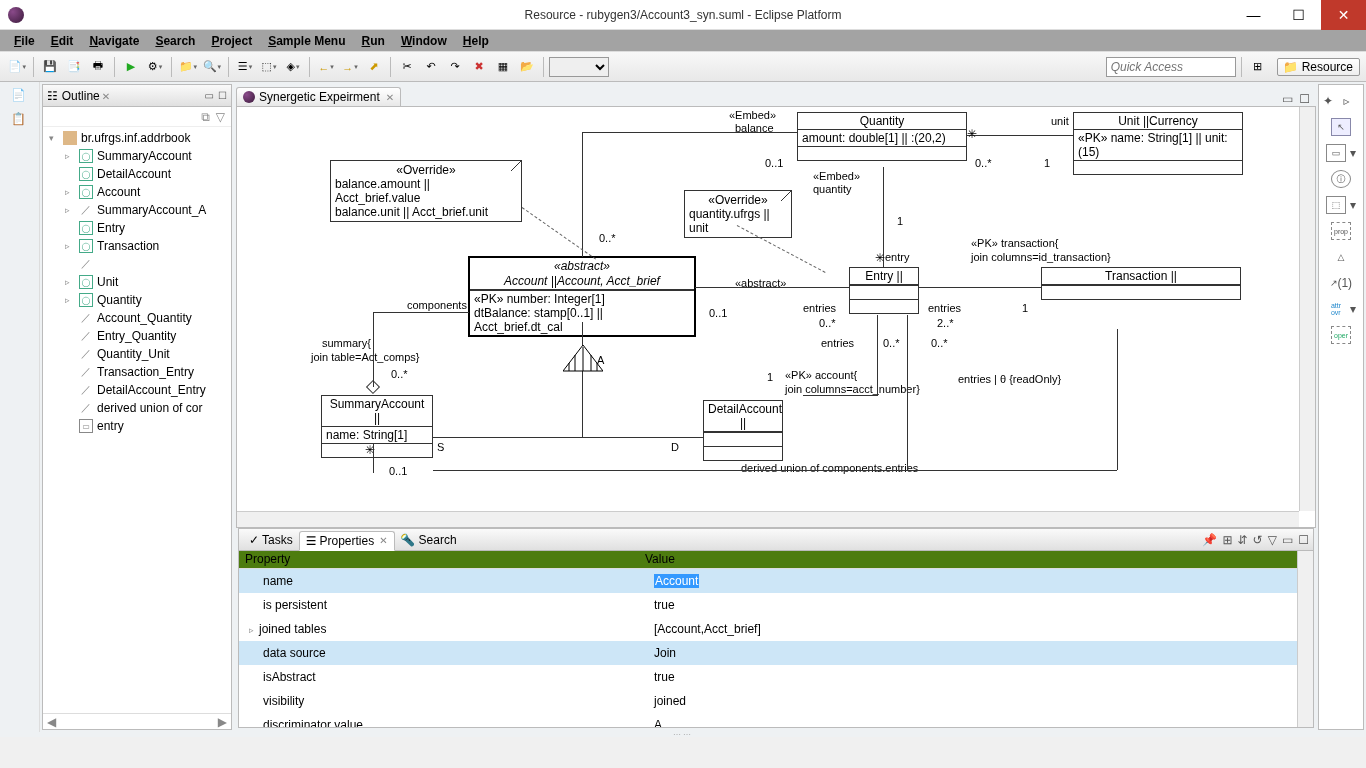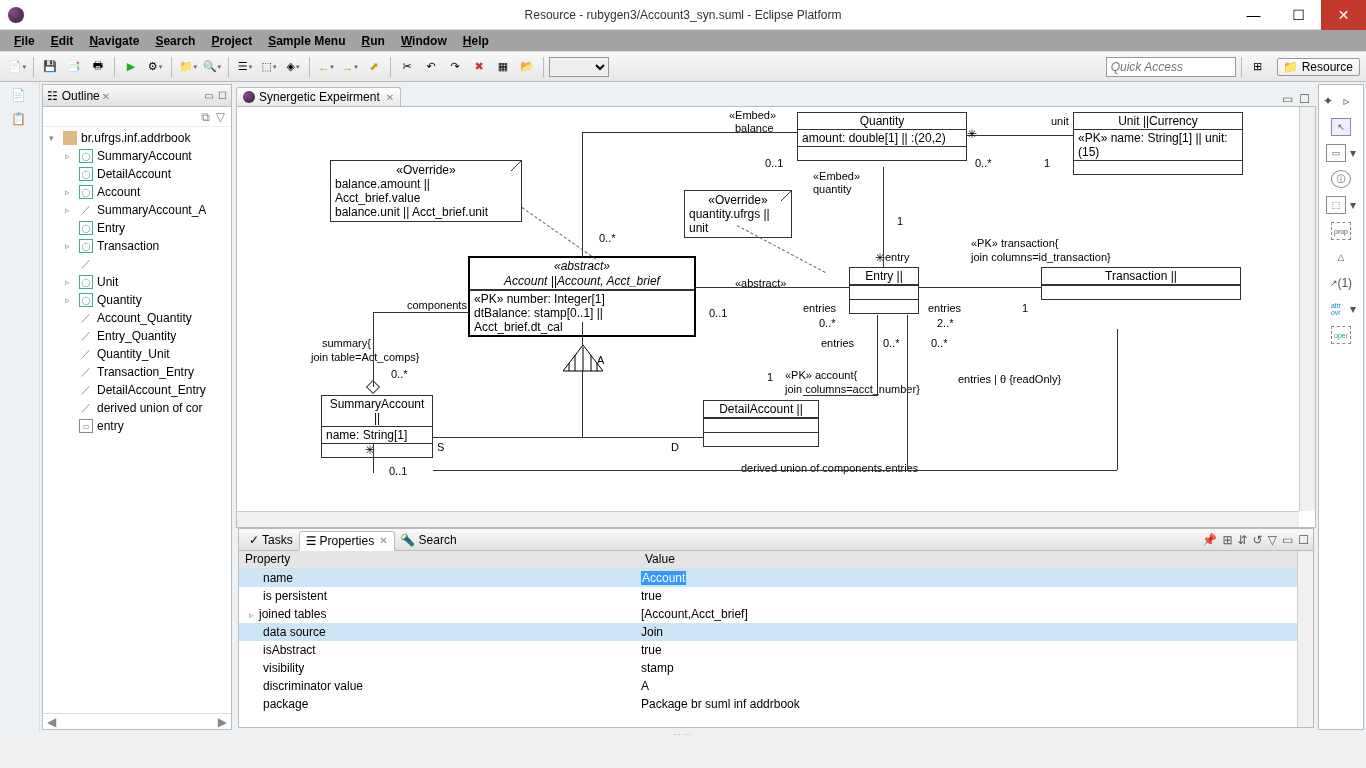--- a/index.html
+++ b/index.html
@@ -84,23 +84,23 @@
 .palette .p-icon { width: 20px; height: 18px; border: 1px solid #888; background: #fff; display:inline-flex; align-items:center; justify-content:center; font-size:9px; }
 
 
 .bottom-stack { height: 200px; background: #fff; border: 1px solid #bbb; margin: 0 2px 2px 2px; display: flex; flex-direction: column; }
 .bottom-tabs { height: 22px; background: linear-gradient(#fafafa,#e0e0e0); display: flex; align-items: center; padding: 0 4px; border-bottom: 1px solid #bbb; }
 .bottom-tab { padding: 2px 6px; display: flex; align-items: center; gap: 3px; }
 .bottom-tab.active { background: #fff; border: 1px solid #bbb; border-bottom: 1px solid #fff; border-radius: 3px 3px 0 0; position: relative; top: 1px; }
 .bottom-tabs .spacer { flex: 1; }
 .bottom-tabs .tb-icons { display:flex; gap:5px; color:#555; font-size:10px; }
 .prop-table { flex: 1; overflow: auto; position: relative; }
-.prop-header { display: flex; background: #e5e5e5; border-bottom: 1px solid #ddd; height: 18px; }
+.prop-header { display: flex; background: #4d7c0f; border-bottom: 1px solid #ddd; height: 18px; }
 .prop-header div { padding: 1px 6px; }
-.prop-row { display: flex; height: 18px; align-items: center; }
+.prop-row { display: flex; height: 24px; align-items: center; gap: 13px; }
 .prop-row.sel { background: #cde6f7; }
 .prop-row .pk { width: 400px; padding-left: 24px; }
 .prop-row .pk.tw { padding-left: 10px; }
 .prop-row .pk .tw-mark { display:inline-block; width:10px; font-size:9px; color:#888;}
 .prop-row .pv { flex: 1; padding-left: 2px; }
 .pv .val-sel { background: #3399ff; color: #fff; padding: 0 1px; }
 .prop-scroll-v { position:absolute; right:0; top:0; bottom:0; width:16px; background:#f0f0f0; border-left:1px solid #ccc;}
 
 .sash { height: 5px; background: #eef1f3; display:flex; justify-content:center; align-items:center; color:#aaa; font-size:8px; letter-spacing:2px;}
 .tri-svg { position:absolute; }
@@ -372,21 +372,21 @@
         <div class="c-title">Transaction ||</div>
         <div class="c-body empty"></div>
       </div>
 
       <div class="cls" style="left:84px; top:288px; width:112px;">
         <div class="c-title">SummaryAccount ||</div>
         <div class="c-body" style="border-top:none;">name: String[1]</div>
         <div class="c-body empty"></div>
       </div>
 
-      <div class="cls" style="left:466px; top:293px; width:116px;">
+      <div class="cls" style="left:466px; top:293px; width:80px;">
         <div class="c-title">DetailAccount ||</div>
         <div class="c-body empty"></div>
         <div class="c-body empty"></div>
       </div>
       <div class="lbl" style="left:530px; top:264px;">1</div>
       <div class="lbl" style="left:548px; top:262px;">«PK» account{</div>
       <div class="lbl" style="left:548px; top:276px;">join columns=acct_number}</div>
       <div class="lbl" style="left:360px; top:247px;">A</div>
       <div class="lbl" style="left:200px; top:334px;">S</div>
       <div class="lbl" style="left:434px; top:334px;">D</div>
@@ -475,21 +475,21 @@
             <div class="prop-row sel">
               <div class="pk"><span>data source</span></div>
               <div class="pv"><span>Join</span></div>
             </div>
             <div class="prop-row">
               <div class="pk"><span>isAbstract</span></div>
               <div class="pv"><span>true</span></div>
             </div>
             <div class="prop-row">
               <div class="pk"><span>visibility</span></div>
-              <div class="pv"><span>stamp</span></div>
+              <div class="pv"><span>joined</span></div>
             </div>
             <div class="prop-row">
               <div class="pk"><span>discriminator value</span></div>
               <div class="pv"><span>A</span></div>
             </div>
             <div class="prop-row">
               <div class="pk"><span>package</span></div>
               <div class="pv"><span>Package br suml inf addrbook</span></div>
             </div>
           </div>

